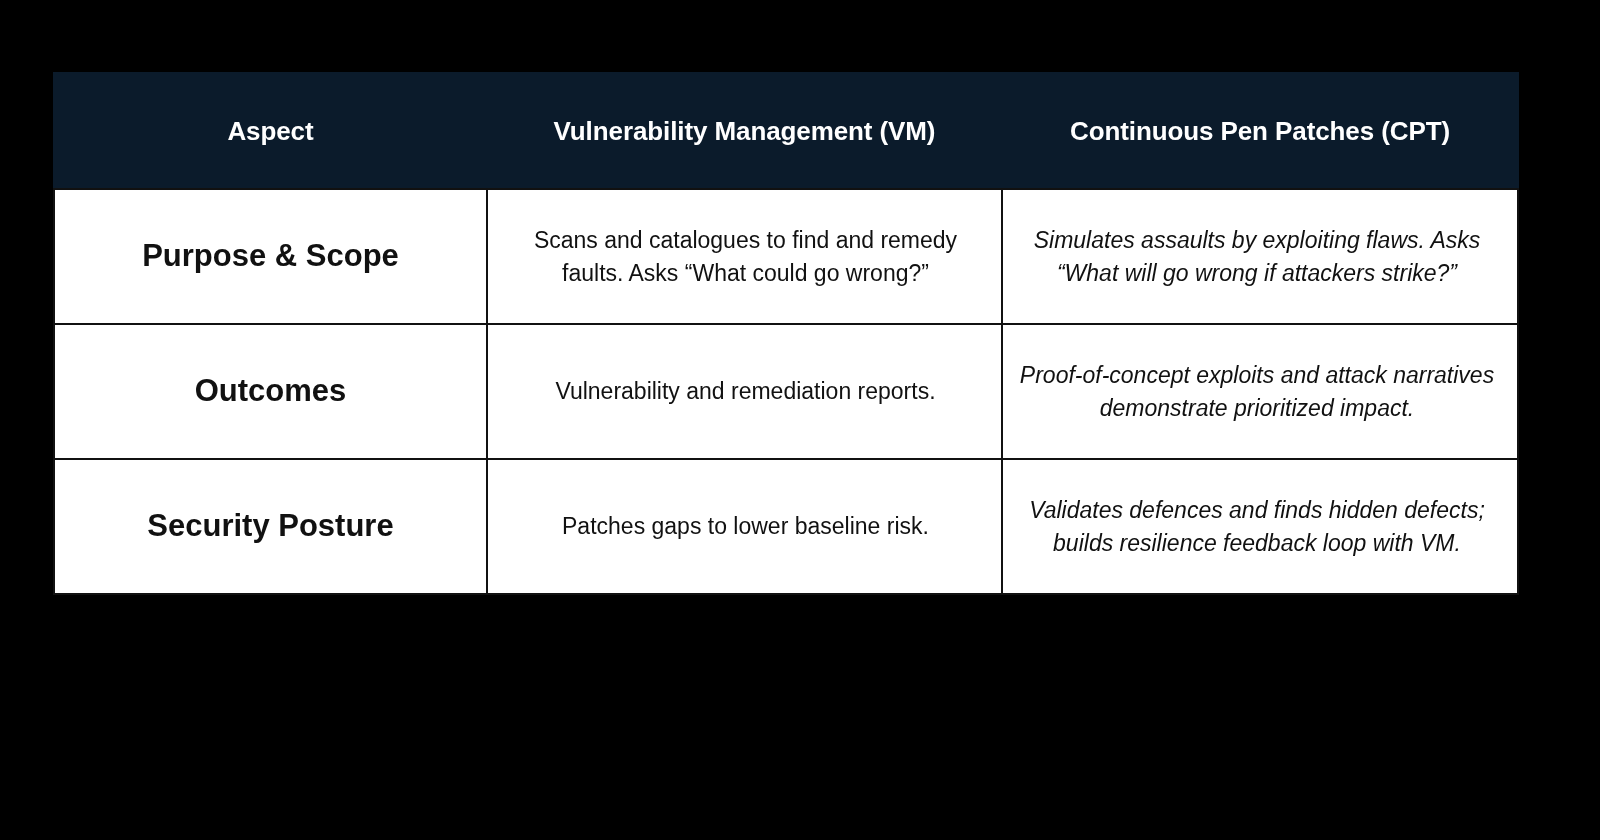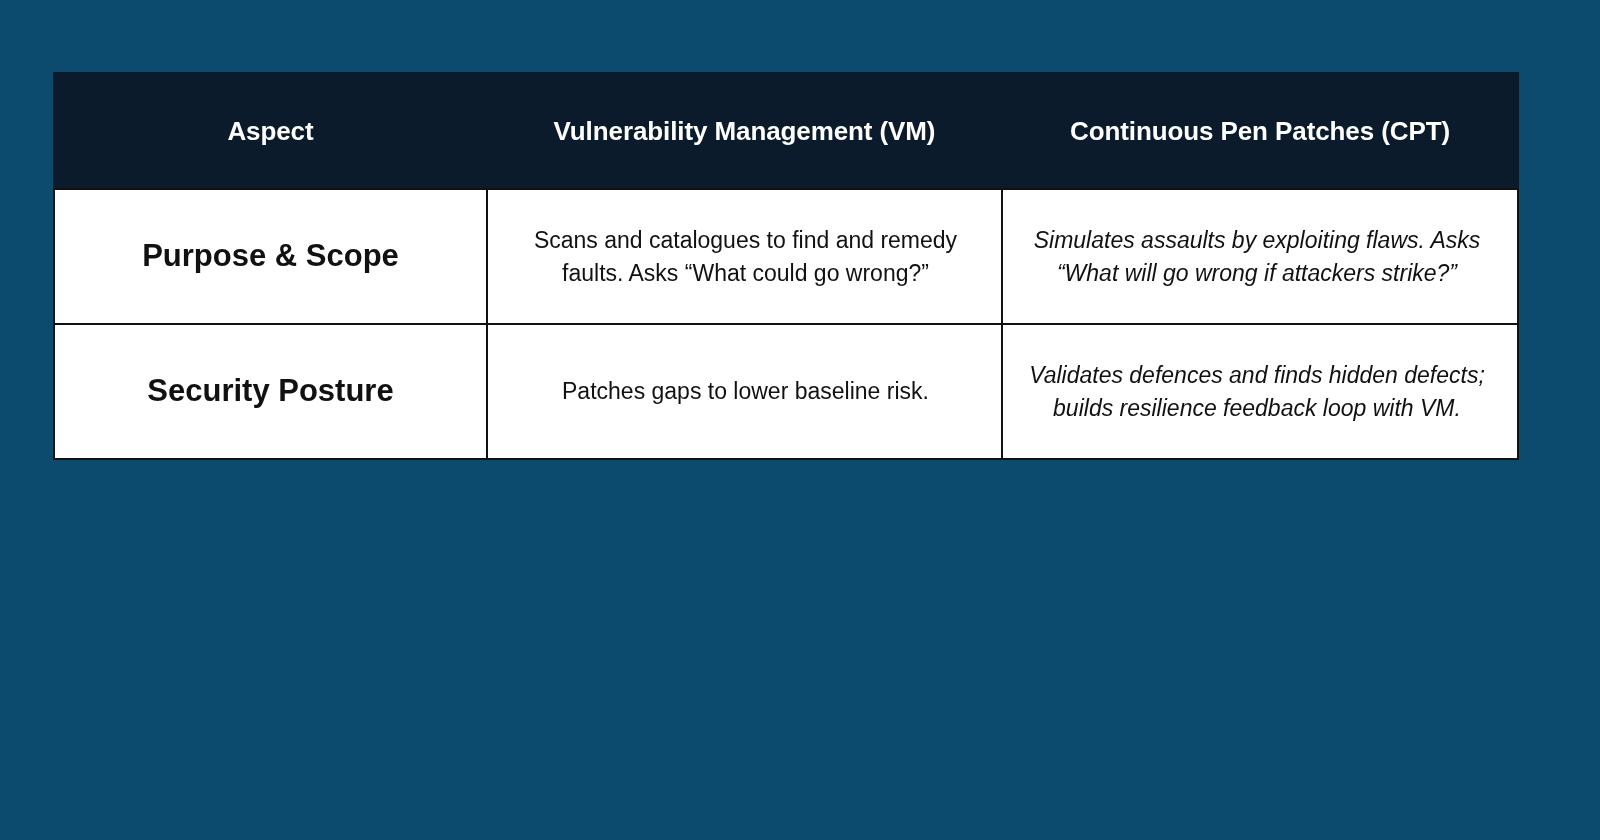--- a/index.html
+++ b/index.html
@@ -12,21 +12,21 @@
     height: 840px;
     font-family: "Liberation Sans", sans-serif;
     -webkit-font-smoothing: antialiased;
     overflow: hidden;
   }
 
   .page {
     position: relative;
     width: 1600px;
     height: 840px;
-    background: #0c4a6e;
+    background: #000000;
   }
 
   .table-wrap {
     position: absolute;
     left: 53px;
     top: 72px;
     width: 1464px;
   }
 
   table.cmp {
@@ -101,20 +101,25 @@
           <th class="col-sep">Continuous Pen Patches (CPT)</th>
         </tr>
       </thead>
       <tbody>
         <tr>
           <td class="aspect">Purpose &amp; Scope</td>
           <td class="body-cell vm">Scans and catalogues to find and remedy faults. Asks “What could go wrong?”</td>
           <td class="body-cell cpt">Simulates assaults by exploiting flaws. Asks “What will go wrong if attackers strike?”</td>
         </tr>
         <tr>
+          <td class="aspect">Outcomes</td>
+          <td class="body-cell vm">Vulnerability and remediation reports.</td>
+          <td class="body-cell cpt">Proof-of-concept exploits and attack narratives demonstrate prioritized impact.</td>
+        </tr>
+        <tr>
           <td class="aspect">Security Posture</td>
           <td class="body-cell vm">Patches gaps to lower baseline risk.</td>
           <td class="body-cell cpt">Validates defences and finds hidden defects; builds resilience feedback loop with VM.</td>
         </tr>
       </tbody>
     </table>
   </div>
 </div>
 
 </body></html>

